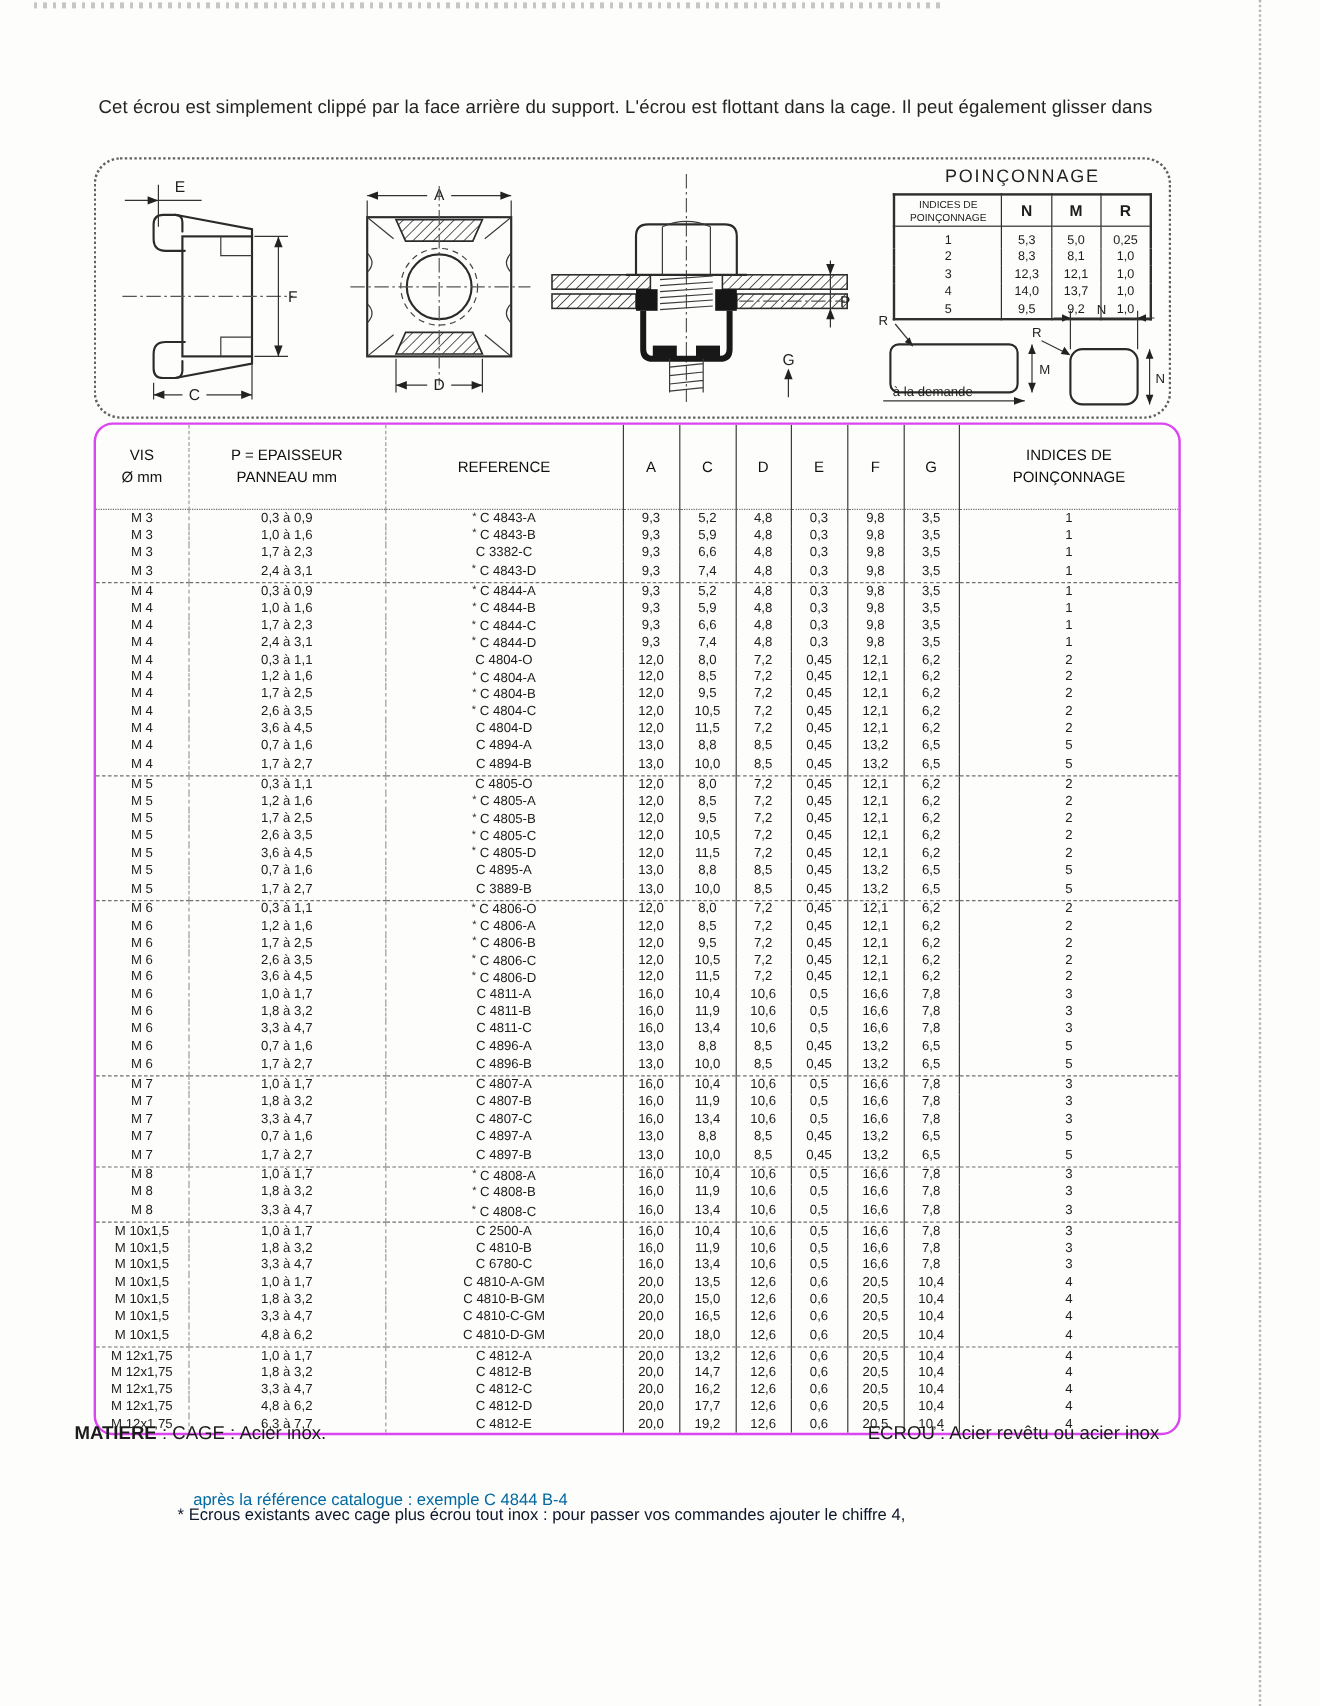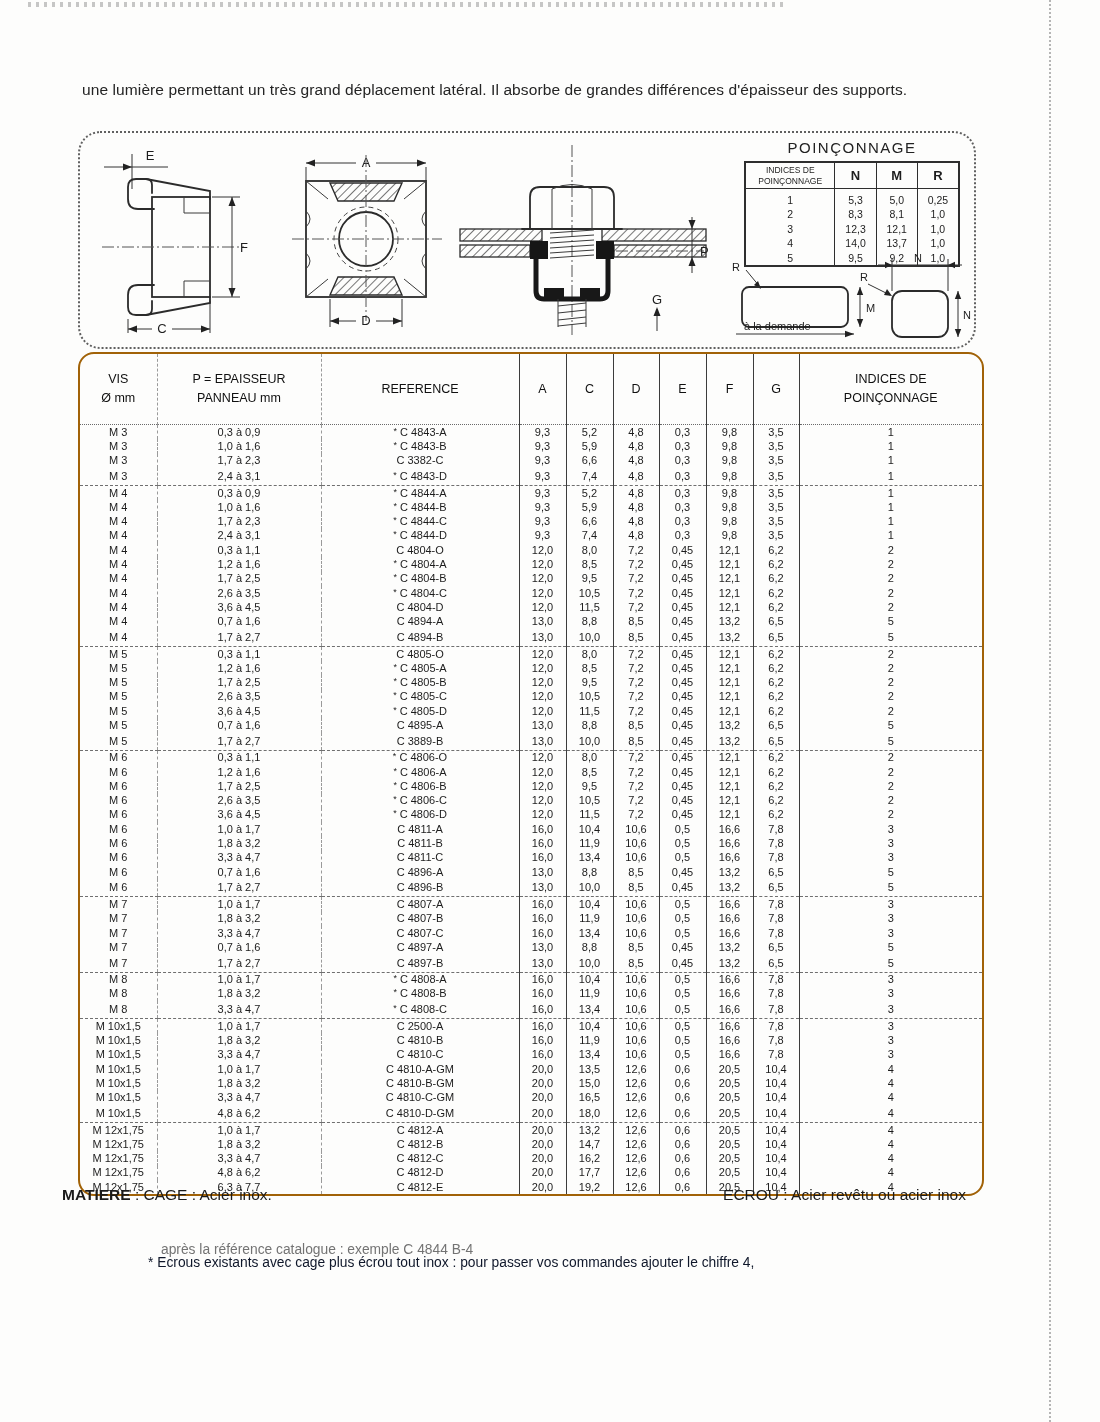--- a/index.html
+++ b/index.html
@@ -27,46 +27,46 @@
   .punch-title{text-align:center;font-size:15px;letter-spacing:1.5px;color:#222;margin:0 0 5px 0}
   table.punch{width:216px;margin:0 auto;border-collapse:collapse;border:2px solid #2e2e2e}
   table.punch th{border:1.5px solid #2e2e2e;font-weight:normal;text-align:center;padding:2px 3px}
   table.punch th.idx{font-size:8.5px;line-height:1.25;width:88px}
   table.punch th.nmr{font-size:13px;width:40px;font-weight:bold}
   table.punch td{border:0;border-left:1.5px solid #2e2e2e;font-size:10.5px;
     text-align:center;height:14.5px;padding:0}
   table.punch tbody tr:first-child td{padding-top:3px}
   
   .tbl-wrap{position:absolute;left:78px;top:352px;width:902px;
-    border:2px solid #a16207;border-radius:16px;overflow:hidden}
+    border:2px solid #d946ef;border-radius:16px;overflow:hidden}
   table.main{width:100%;border-collapse:collapse;table-layout:fixed}
   table.main thead th{height:70px;font-size:12.5px;font-weight:normal;color:#101010;
     border-bottom:1.5px dotted #6a6a6a;line-height:1.5;padding:0;text-align:center}
   table.main th:nth-child(2),table.main td:nth-child(2),
   table.main th:nth-child(3),table.main td:nth-child(3){border-left:1px dashed #9a9a9a}
   table.main th:nth-child(n+4),table.main td:nth-child(n+4){border-left:1px solid #3c3c3c}
   table.main tbody td{height:14.3px;padding:0;font-size:11px;line-height:1;
     text-align:center;color:#1c1c1c;white-space:nowrap}
   table.main tr.grp td{border-bottom:1px dashed #6f6f6f;height:17px}
   .star{font-size:9px;vertical-align:2px;color:#222}
   
   .matiere-row{position:absolute;left:62px;top:1186px;width:904px;display:flex;
     justify-content:space-between;font-size:15.5px;color:#1b1b1b}
   .matiere-label{font-weight:bold}
   .note1{position:absolute;left:148px;top:1255px;font-size:13.8px;color:#0f172a}
-  .note2{position:absolute;left:161px;top:1242px;font-size:13.8px;color:#737373}
+  .note2{position:absolute;left:161px;top:1242px;font-size:13.8px;color:#0369a1}
 </style>
 </head>
 <body>
 
 <div class="scan-noise"></div>
 <div class="fold-line"></div>
 
 <div class="intro">
-  <div>une lumière permettant un très grand déplacement latéral. Il absorbe de grandes différences d'épaisseur des supports.</div>
+  <div>Cet écrou est simplement clippé par la face arrière du support. L'écrou est flottant dans la cage. Il peut également glisser dans</div>
 </div>
 
 <div class="diagram-box">
 
   <svg style="left:14px;top:8px" width="172" height="198" viewBox="0 0 172 198">
     <line class="dim" x1="10" y1="26" x2="74" y2="26"></line>
     <polygon class="ah" points="38,26 29,22.5 29,29.5"></polygon>
     <line class="dim" x1="38" y1="13" x2="38" y2="48"></line>
     <text x="56" y="19" text-anchor="middle">E</text>
     <path class="ln" d="M60,68 L44,68 Q34,68 34,58 L34,46 Q34,38 42,38 L52,38 Q58,38 58,44 L58,52"></path>
@@ -764,21 +764,21 @@
           <td>11,9</td>
           <td>10,6</td>
           <td>0,5</td>
           <td>16,6</td>
           <td>7,8</td>
           <td>3</td>
         </tr>
         <tr>
           <td>M 10x1,5</td>
           <td>3,3 à 4,7</td>
-          <td>C 4810-C</td>
+          <td>C 6780-C</td>
           <td>16,0</td>
           <td>13,4</td>
           <td>10,6</td>
           <td>0,5</td>
           <td>16,6</td>
           <td>7,8</td>
           <td>3</td>
         </tr>
         <tr>
           <td>M 10x1,5</td>

